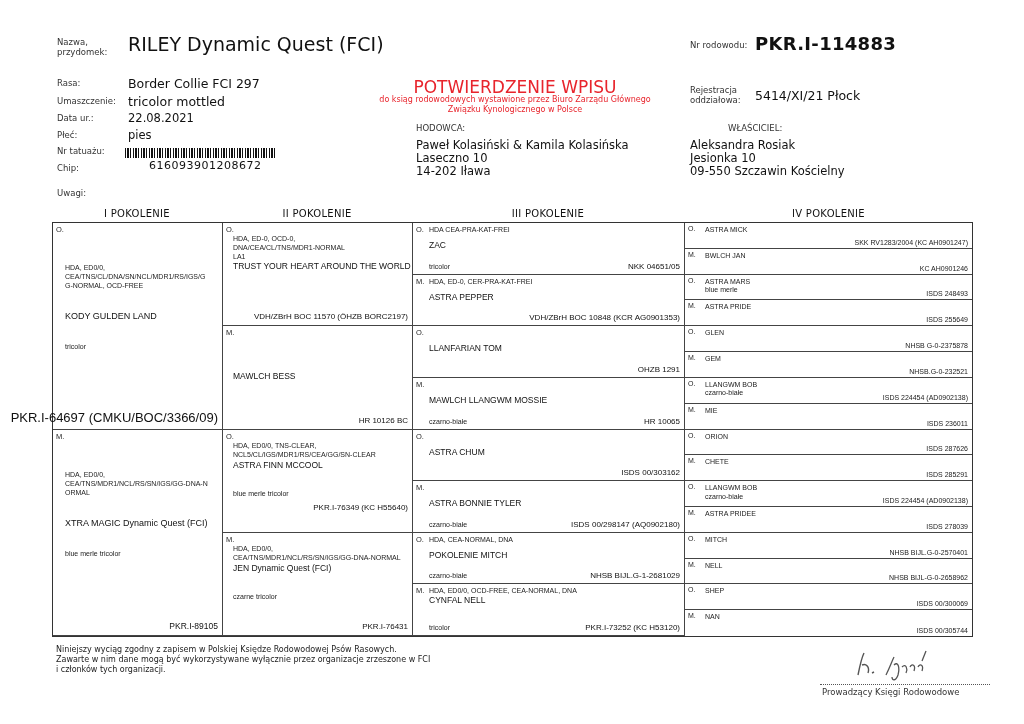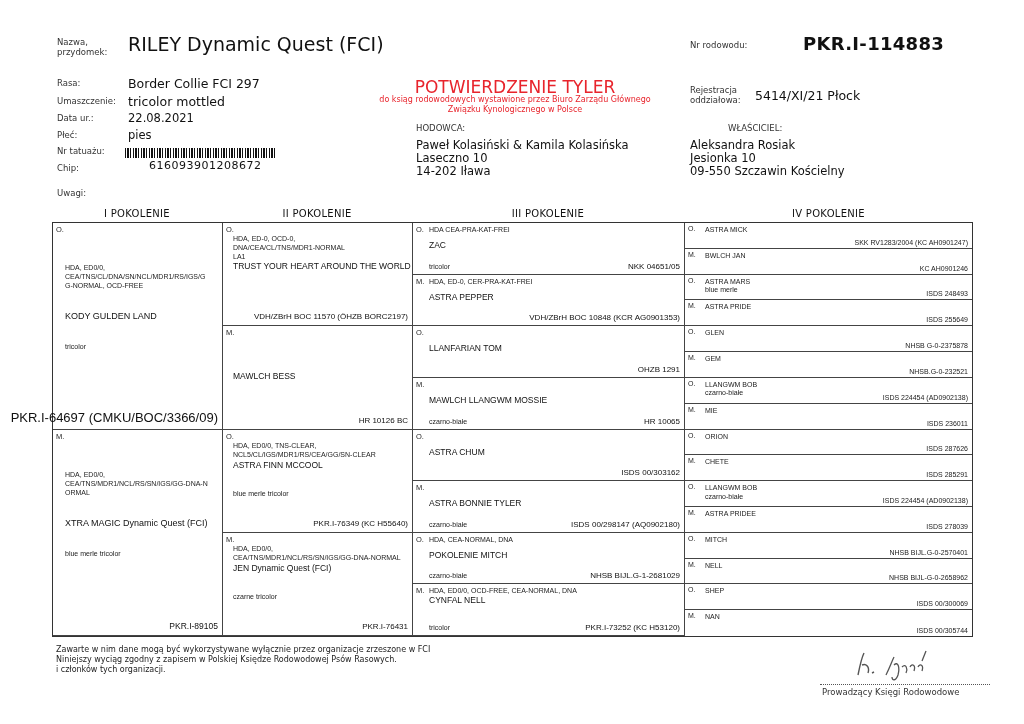--- a/index.html
+++ b/index.html
@@ -38,21 +38,21 @@
 </head>
 <body>
 
 <div class="abs lbl" style="left:57px;top:37px;">
   <div>Nazwa,</div>
   <div>przydomek:</div>
 </div>
 <div class="abs title-name" style="left:128px;top:33px;">RILEY Dynamic Quest (FCI)</div>
 
 <div class="abs lbl" style="left:690px;top:40px;">Nr rodowodu:</div>
-<div class="abs pkr" style="left:755px;top:33px;margin-left:48px;">PKR.I-114883</div>
+<div class="abs pkr" style="left:755px;top:33px;">PKR.I-114883</div>
 
 <div id="fields">
     <div class="abs lbl" style="left: 57px; top: 78px;">Rasa:</div>
     <div class="abs val" style="left: 128px; top: 76px;">Border Collie FCI 297</div>
     <div class="abs lbl" style="left: 57px; top: 96px;">Umaszczenie:</div>
     <div class="abs val" style="left: 128px; top: 94px;">tricolor mottled</div>
     <div class="abs lbl" style="left: 57px; top: 113px;">Data ur.:</div>
     <div class="abs val" style="left: 128px; top: 111px; font-size: 11.5px;">22.08.2021</div>
     <div class="abs lbl" style="left: 57px; top: 130px;">Płeć:</div>
     <div class="abs val" style="left: 128px; top: 128px; font-size: 11.5px;">pies</div>
@@ -60,21 +60,21 @@
     <div class="abs val" style="left: 128px; top: 144px; font-size: 11.5px;">----</div>
     <div class="abs lbl" style="left: 57px; top: 163px;">Chip:</div>
     <div class="abs lbl" style="left: 57px; top: 188px;">Uwagi:</div>
   </div>
 
 <div class="abs" style="left:125px;top:148px;">
   <div class="barcode"></div>
   <div class="chip-num" style="margin-left:24px;margin-top:1px;">616093901208672</div>
 </div>
 
-<div class="abs red-title" style="left:365px;top:77px;">POTWIERDZENIE TYLER</div>
+<div class="abs red-title" style="left:365px;top:77px;">POTWIERDZENIE WPISU</div>
 <div class="abs red-sub" style="left:365px;top:95px;">
   <div>do ksiąg rodowodowych wystawione przez Biuro Zarządu Głównego</div>
   <div>Związku Kynologicznego w Polsce</div>
 </div>
 
 <div class="abs lbl" style="left:416px;top:123px;">HODOWCA:</div>
 <div class="abs addr" style="left:416px;top:139px;">
   <div>Paweł Kolasiński &amp; Kamila Kolasińska</div>
   <div>Laseczno 10</div>
   <div>14-202 Iława</div>
@@ -138,21 +138,21 @@
       <div class="c-reg" style="bottom: 4px;">HR 10126 BC</div>
     </div>
     <div class="cell" style="left: 170px; top: 206.5px; width: 190px; height: 103.25px;">
       <div class="sx">O.</div>
       <div class="c-health" style="left: 10px; top: 11px; width: 178px;">
         <div class="">HDA, ED0/0, TNS-CLEAR,</div>
         <div class="">NCL5/CL/IGS/MDR1/RS/CEA/GG/SN-CLEAR</div>
       </div>
       <div class="c-name" style="left: 10px; top: 30px; font-size: 8.5px;">ASTRA FINN MCCOOL</div>
       <div class="c-color" style="left: 10px; top: 60px;">blue merle tricolor</div>
-      <div class="c-reg" style="bottom: 4px; margin-top: 40px;">PKR.I-76349 (KC H55640)</div>
+      <div class="c-reg" style="bottom: 20px; margin-top: 40px;">PKR.I-76349 (KC H55640)</div>
     </div>
     <div class="cell" style="left: 170px; top: 309.75px; width: 190px; height: 103.25px;">
       <div class="sx">M.</div>
       <div class="c-health" style="left: 10px; top: 11px; width: 178px;">
         <div class="">HDA, ED0/0,</div>
         <div class="">CEA/TNS/MDR1/NCL/RS/SN/IGS/GG-DNA-NORMAL</div>
       </div>
       <div class="c-name" style="left: 10px; top: 30px; font-size: 8.5px;">JEN Dynamic Quest (FCI)</div>
       <div class="c-color" style="left: 10px; top: 60px;">czarne tricolor</div>
       <div class="c-reg" style="bottom: 4px;">PKR.I-76431</div>
@@ -317,22 +317,22 @@
     <div class="cell" style="left: 632px; top: 387.188px; width: 287px; height: 25.8125px; border-right: none; border-bottom: none;">
       <div class="sx" style="font-size: 7px;">M.</div>
       <div class="g4-name">
         <div class="">NAN</div>
       </div>
       <div class="g4-reg">ISDS 00/305744</div>
     </div>
   </div>
 
 <div class="abs foot" style="left:56px;top:645px;">
+  <div>Niniejszy wyciąg zgodny z zapisem w Polskiej Księdze Rodowodowej Psów Rasowych.</div>
   <div>Zawarte w nim dane mogą być wykorzystywane wyłącznie przez organizacje zrzeszone w FCI</div>
-  <div>Niniejszy wyciąg zgodny z zapisem w Polskiej Księdze Rodowodowej Psów Rasowych.</div>
   <div>i członków tych organizacji.</div>
 </div>
 
 <svg class="abs" style="left:850px;top:645px;" width="110" height="38">
   <path d="M8 30 C10 20 12 12 14 8 M12 20 C16 18 20 22 18 28 M22 28 l2 -1" stroke="#555" stroke-width="1.4" fill="none"></path>
   <path d="M36 30 C40 22 42 16 44 12 M44 20 C48 16 50 22 48 30 C46 36 42 36 42 32 M52 22 C56 18 58 24 56 28 M60 22 C62 18 66 20 64 26 M68 22 C70 18 74 20 72 26 M76 6 l-4 10" stroke="#555" stroke-width="1.3" fill="none"></path>
 </svg>
 <div class="abs sign-line" style="left:820px;top:684px;"></div>
 <div class="abs sign-cap" style="left:822px;top:687px;">Prowadzący Księgi Rodowodowe</div>
 

